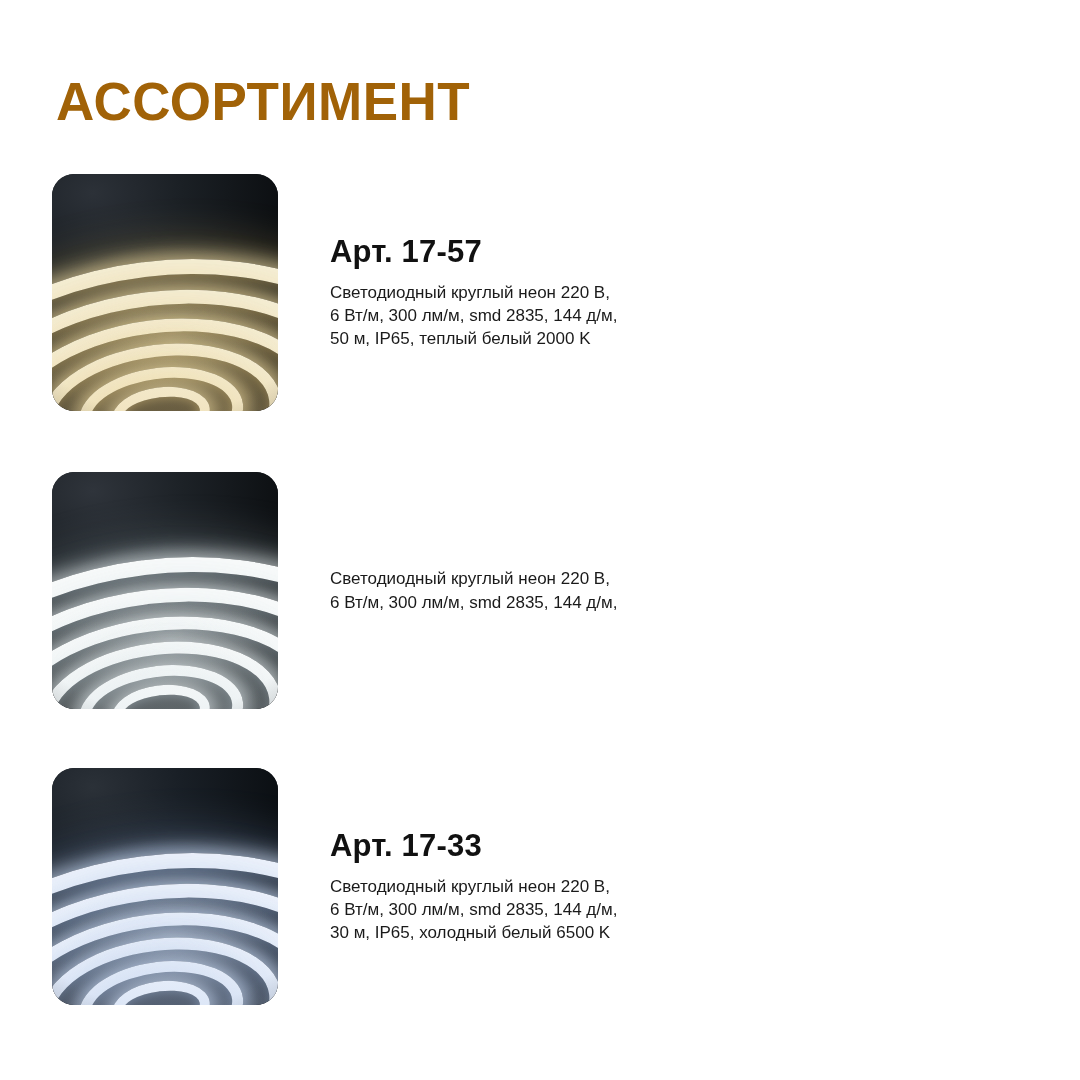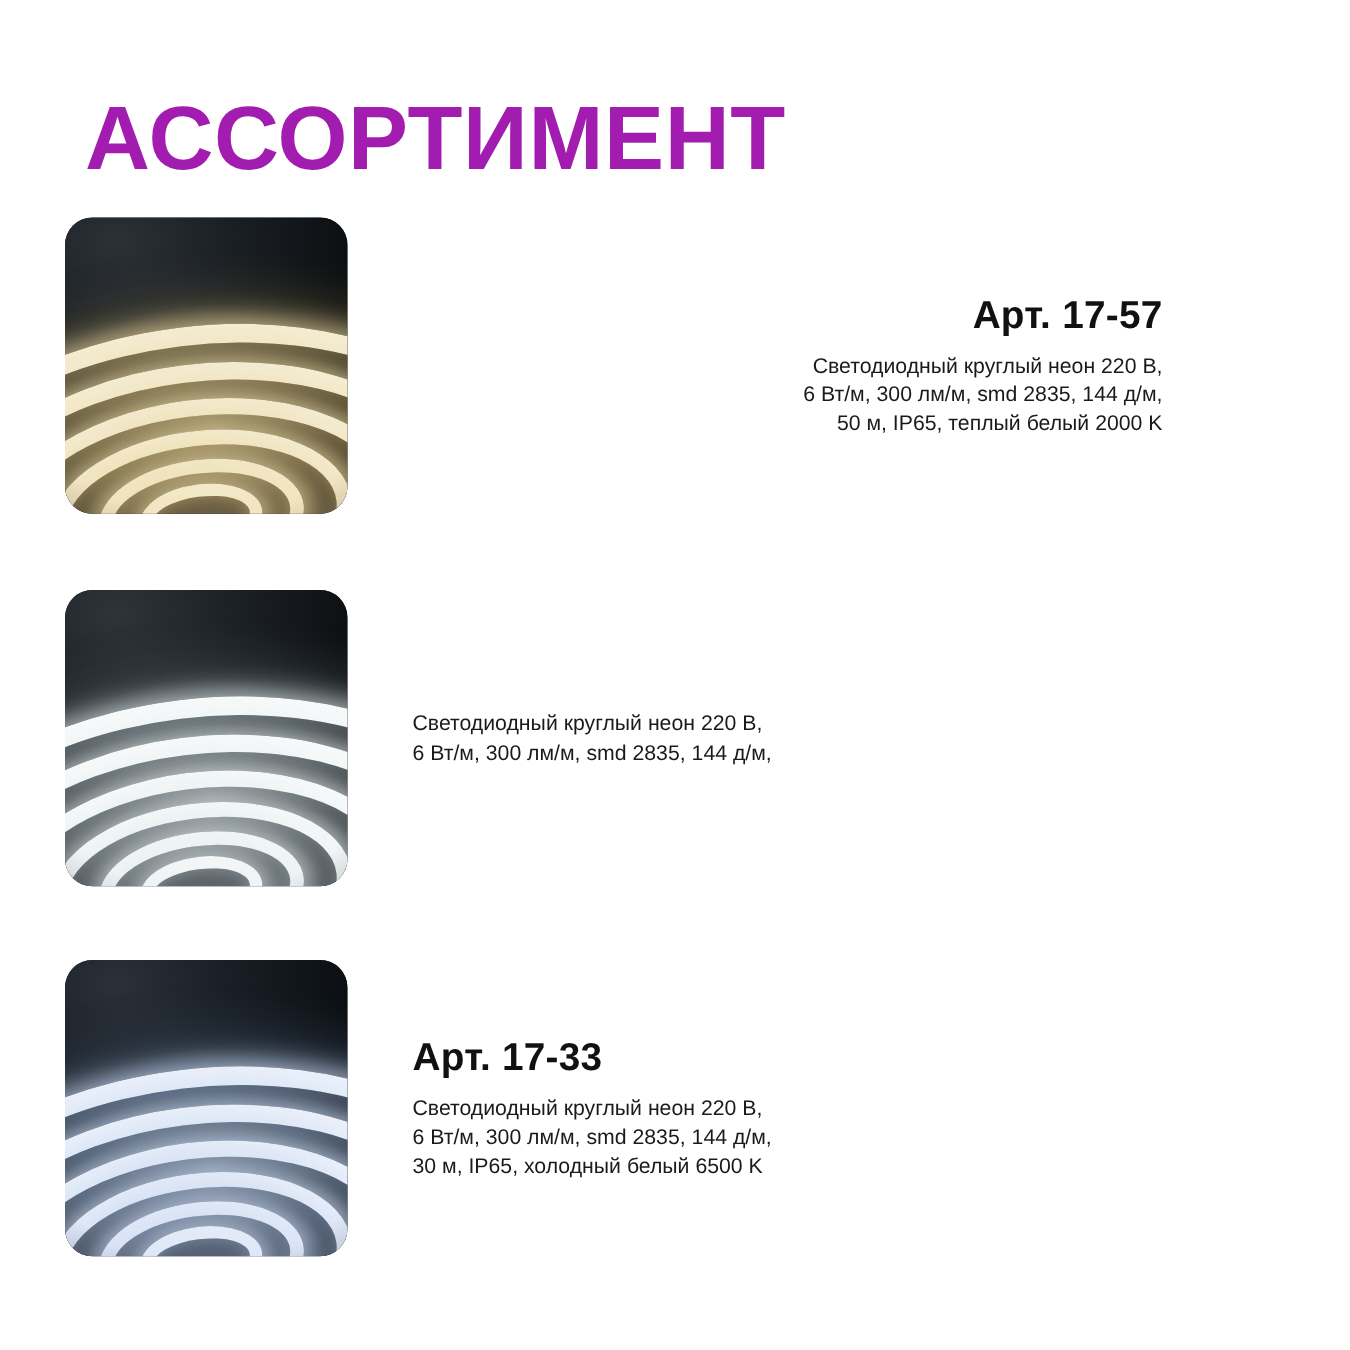--- a/index.html
+++ b/index.html
@@ -22,43 +22,42 @@
     height: 1080px;
     position: relative;
     box-sizing: border-box;
   }
 
   
   .page-title {
     position: absolute;
     left: 56px;
     top: 75px;
-    font-size: 72px;
+    font-size: 53px;
     font-weight: 700;
     letter-spacing: 0.5px;
     line-height: 1;
-    color: #a21caf;
+    color: #a16207;
     white-space: nowrap;
-    margin-left: 12px;
   }
 
   
   .product-list {
     position: absolute;
     left: 0;
     top: 0;
     width: 1080px;
   }
   .product-row {
     position: absolute;
     left: 52px;
     width: 980px;
     height: 237px;
   }
-  .product-row.row-0 { top: 174px; text-align: right; }
+  .product-row.row-0 { top: 174px; }
   .product-row.row-1 { top: 472px; }
   .product-row.row-2 { top: 768px; }
 
   
   .thumb {
     position: absolute;
     left: 0;
     top: 0;
     width: 226px;
     height: 237px;

